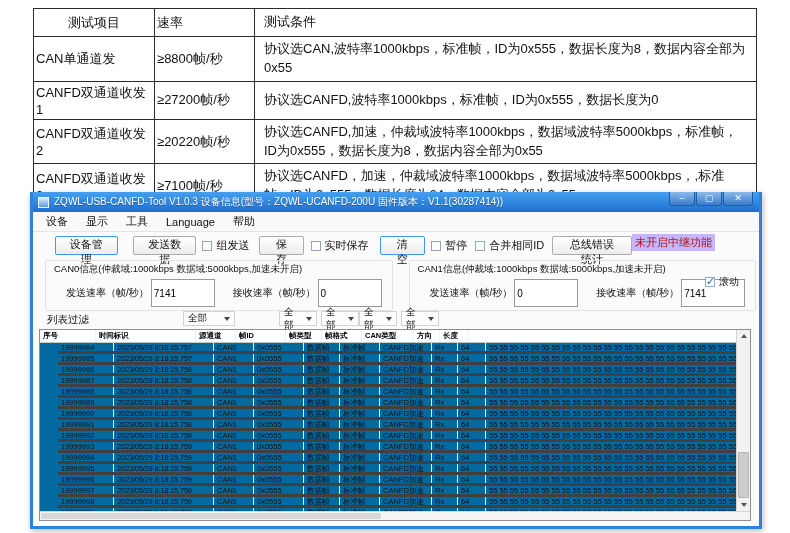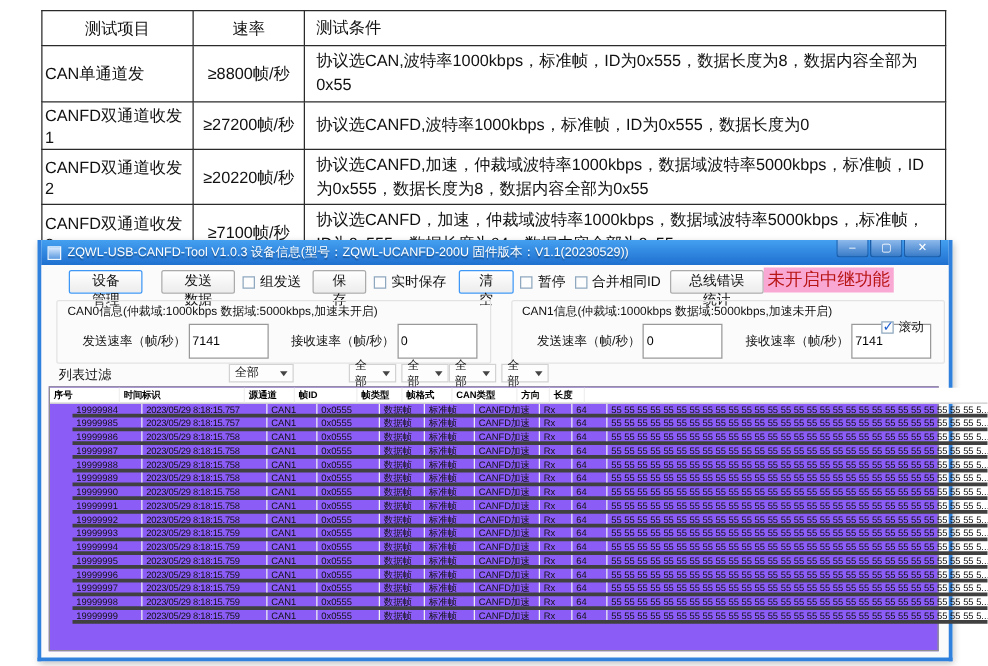--- a/index.html
+++ b/index.html
@@ -9,21 +9,21 @@
     font-family:"Liberation Sans","DejaVu Sans",sans-serif; color:#111;
     overflow:hidden;
   }
 
   
   .spec { position:absolute; left:33px; top:8px; width:724px; border-collapse:collapse; font-size:13px; }
   .spec th, .spec td { border:1.6px solid #2b2b2b; }
   .spec th { font-weight:normal; height:28px; text-align:center; }
   .spec td { height:27px; }
   .spec .c-name { width:121px; padding:2px 2px; }
-  .spec .c-rate { width:89px; text-align:center; padding:2px 2px; }
+  .spec .c-rate { width:100px; text-align:left; padding:2px 2px; }
   .spec .c-cond { text-align:left; padding:3px 9px; line-height:1.45; }
 
   
   .window {
     position:absolute; left:30px; top:192px; width:732px; height:337px;
     border:3px solid #2f81dd; border-top:none; background:#fbfbfb;
     box-shadow:1px 2px 6px rgba(0,0,0,.28);
     display:flex; flex-direction:column;
   }
   .titlebar {
@@ -48,39 +48,39 @@
   .btn {
     font-family:"Liberation Sans","DejaVu Sans",sans-serif; font-size:11px; height:19px; padding:0 13px;
     background:linear-gradient(#ffffff,#ececec); border:1px solid #ababab; border-radius:2px; color:#111;
   }
   .btn.focus { border-color:#3f98f5; }
   .chk { display:flex; align-items:center; white-space:nowrap; }
   .box { width:10px; height:10px; border:1px solid #8ea8bf; background:#fdfdfd; margin-right:4px; position:relative; flex:0 0 10px; }
   .box.checked::after { content:"✓"; position:absolute; top:-3px; left:0px; color:#1f5fd0; font-size:11px; font-weight:bold; }
   .sp20{width:20px}.sp12{width:12px}.sp14{width:14px}.sp8{width:8px}.sp10{width:10px}
   .relay { margin-left:auto; margin-right:44px; align-self:flex-start; margin-top:2px;
-           background:#f9a8d4; color:#b81414; font-size:14px; padding:1px 3px; white-space:nowrap; }
+           background:#c4b5fd; color:#b81414; font-size:11px; padding:1px 3px; white-space:nowrap; }
 
   .canrow { flex:0 0 38px; display:flex; align-items:flex-end; padding:1px 0 0 12px; position:relative; }
   .can-group { border:1px solid #e3e3e3; border-radius:2px; padding:2px 10px 3px 8px; margin-right:16px; }
   .can-title { font-size:9.5px; white-space:nowrap; margin-bottom:3px; }
   .can-fields { display:flex; align-items:center; font-size:10px; padding-left:12px; }
   .flabel { white-space:nowrap; margin-right:2px; }
   .fin { width:64px; height:28px; border:1px solid #999; font-size:10px; padding:0 2px; margin-right:18px;
          font-family:"Liberation Sans","DejaVu Sans",sans-serif; }
   .fin:last-child { margin-right:0; }
   .scroll-chk { position:absolute; right:20px; top:16px; font-size:10px; }
 
   .filterrow { flex:0 0 17px; position:relative; font-size:10px; }
   .flt-label { position:absolute; left:14px; top:2px; font-size:10.5px; }
   .dropdown { position:absolute; top:0; height:15px; border:1px solid #d2d2d2; background:#fdfdfd;
               display:flex; align-items:center; justify-content:space-between; padding:0 4px; font-size:9.5px; }
   .dd-arrow { width:0; height:0; border-left:3px solid transparent; border-right:3px solid transparent; border-top:4px solid #444; margin-left:5px; }
 
-  .frames { flex:1 1 auto; margin:1px 8px 5px 6px; border:1px solid #8f8f8f; background:#8b5cf6; display:flex; flex-direction:row; min-height:0; }
+  .frames { flex:1 1 auto; margin:1px 8px 5px 6px; border:1px solid #8f8f8f; background:#0369a1; display:flex; flex-direction:column; min-height:0; }
   .fmain { flex:1 1 auto; display:flex; min-height:0; }
   .fgrid { flex:1 1 auto; display:flex; flex-direction:column; overflow:hidden; }
   .fhead { display:flex; flex:0 0 13px; border-bottom:1px solid #c9c9c9; background:#fff; }
   .fbody { flex:1 1 auto; overflow:hidden; }
   .frow { display:flex; height:11px; border-bottom:3px solid #404040;margin-left:18px; }
   .cell { flex:0 0 auto; font-size:7.5px; line-height:10px; padding-left:3px; white-space:nowrap; overflow:hidden; border-right:1px solid #f0f0f0; }
   .fhead .cell { font-weight:bold; line-height:12px; color:#000; }
   .c0{width:56px}.c1{width:100px; letter-spacing:-0.2px}.c2{width:40px}.c3{width:50px}.c4{width:36px}
   .c5{width:40px}.c6{width:52px}.c7{width:26px}.c8{width:28px}
   .c9{flex:1 1 auto; border-right:none;}
@@ -125,28 +125,35 @@
         <td class="c-name">CANFD双通道收发3</td>
         <td class="c-rate">≥7100帧/秒</td>
         <td class="c-cond">协议选CANFD，加速，仲裁域波特率1000kbps，数据域波特率5000kbps，,标准帧，ID为0x555，数据长度为64，数据内容全部为0x55</td>
       </tr>
     </tbody>
 </table>
 
 <div class="window">
   <div class="titlebar">
     <span class="appicon"></span>
-    <span class="title">ZQWL-USB-CANFD-Tool   V1.0.3   设备信息(型号：ZQWL-UCANFD-200U  固件版本：V1.1(20230529))</span>
+    <span class="title">ZQWL-USB-CANFD-Tool   V1.0.3   设备信息(型号：ZQWL-UCANFD-200U  固件版本：V1.1(30287414))</span>
     <div class="winbtns">
       <span class="wbtn">–</span>
       <span class="wbtn">▢</span>
       <span class="wbtn close">✕</span>
     </div>
   </div>
 
+  <div class="menubar" id="menubar">
+      <span class="menu-item">设备</span>
+      <span class="menu-item">显示</span>
+      <span class="menu-item">工具</span>
+      <span class="menu-item">Language</span>
+      <span class="menu-item">帮助</span>
+    </div>
 
   <div class="toolbar">
     <button class="btn focus">设备管理</button>
     <span class="sp20"></span>
     <button class="btn">发送数据</button>
     <span class="sp8"></span>
     <label class="chk">
       <span class="box"></span>
       <span>组发送</span>
     </label>

